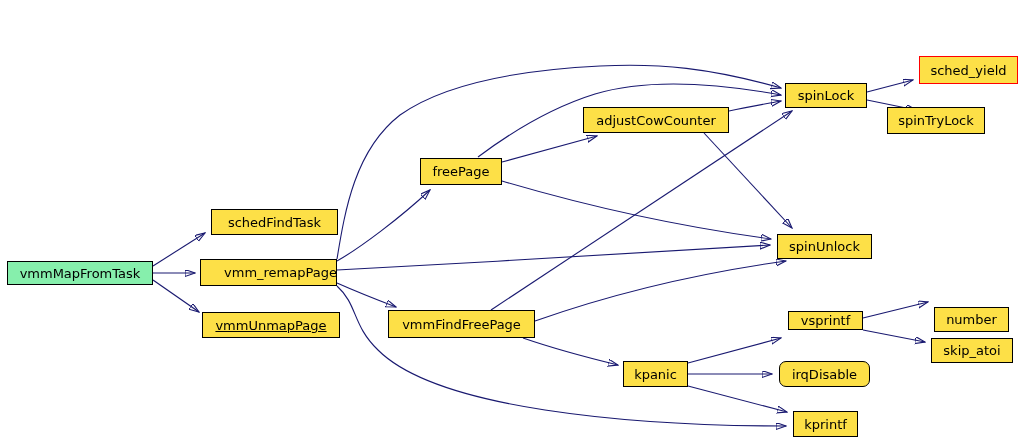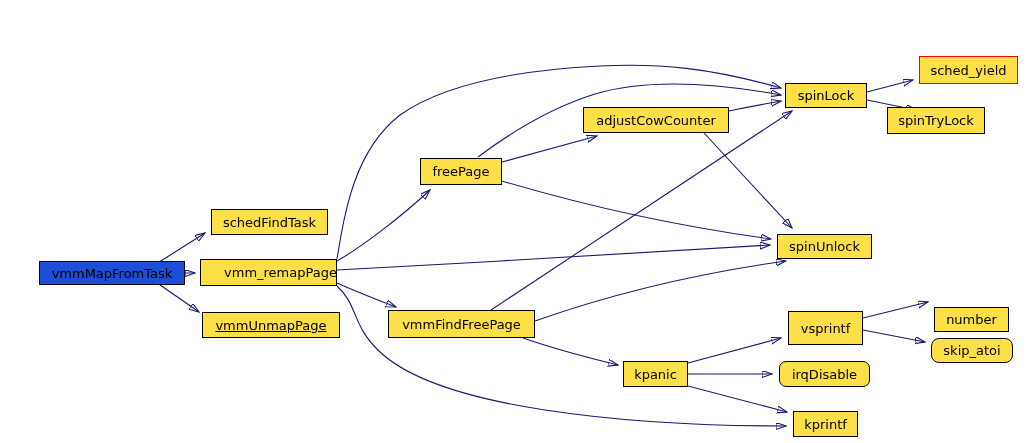--- a/index.html
+++ b/index.html
@@ -17,21 +17,21 @@
     background:#fde047;
     border:1px solid #000000;
     color:#000000;
     font-size:13px;
     text-align:center;
     display:flex;align-items:center;justify-content:center;
     white-space:nowrap;
     z-index:2;
     cursor:pointer;
   }
-  .node.root{background:#1d4ed8;cursor:default;margin-left:32px;}
+  .node.root{background:#86efac;cursor:default;}
   .node.highlight{border-color:#ff0000;}
   .edges path{fill:none;stroke:#191970;stroke-width:1.1;}
 </style>
 </head>
 <body>
 
 <div class="canvas">
 
   <svg class="edges" viewBox="0 0 1027 443" xmlns="http://www.w3.org/2000/svg">
     <defs>
@@ -59,45 +59,45 @@
     <path marker-end="url(#arrow)" d="M688,374 L772,374"></path>
     <path marker-end="url(#arrow)" d="M688,386 L787,412"></path>
     <path marker-end="url(#arrow)" d="M863,318 L928,302"></path>
     <path marker-end="url(#arrow)" d="M863,330 L925,342"></path>
     <path marker-end="url(#arrow)" d="M867,92 L913,80"></path>
     <path marker-end="url(#arrow)" d="M867,100 L916,110"></path>
   </svg>
 
   <div class="node root" style="left:7px;top:261px;width:146px;height:24px;">vmmMapFromTask</div>
 
-  <div class="node" style="left:211px;top:209px;width:117px;height:26px;">schedFindTask</div>
+  <div class="node" style="left:211px;top:209px;width:127px;height:26px;">schedFindTask</div>
 
   <div class="node" style="left:200px;top:259px;width:137px;height:27px;padding-left:24px;">vmm_remapPage</div>
 
   <div class="node" style="left:202px;top:312px;width:138px;height:26px;text-decoration:underline;">vmmUnmapPage</div>
 
   <div class="node" style="left:420px;top:158px;width:82px;height:27px;">freePage</div>
 
   <div class="node" style="left:583px;top:107px;width:146px;height:26px;">adjustCowCounter</div>
 
   <div class="node" style="left:785px;top:83px;width:82px;height:25px;">spinLock</div>
 
   <div class="node highlight" style="left:919px;top:56px;width:99px;height:28px;">sched_yield</div>
 
   <div class="node" style="left:887px;top:107px;width:98px;height:27px;">spinTryLock</div>
 
   <div class="node" style="left:777px;top:234px;width:95px;height:25px;">spinUnlock</div>
 
   <div class="node" style="left:388px;top:310px;width:147px;height:28px;">vmmFindFreePage</div>
 
-  <div class="node" style="left:788px;top:311px;width:75px;height:34px;">vsprintf</div>
+  <div class="node" style="left:788px;top:311px;width:75px;height:19px;">vsprintf</div>
 
   <div class="node" style="left:934px;top:285px;width:75px;height:25px;margin-top:22px;">number</div>
 
-  <div class="node" style="left:931px;top:338px;width:82px;height:25px;border-radius:8px;">skip_atoi</div>
+  <div class="node" style="left:931px;top:338px;width:82px;height:25px;">skip_atoi</div>
 
   <div class="node" style="left:623px;top:361px;width:65px;height:26px;">kpanic</div>
 
   <div class="node" style="left:779px;top:361px;width:91px;height:26px;border-radius:7px;">irqDisable</div>
 
   <div class="node" style="left:793px;top:411px;width:65px;height:26px;">kprintf</div>
 
 </div>
 
 </body></html>

